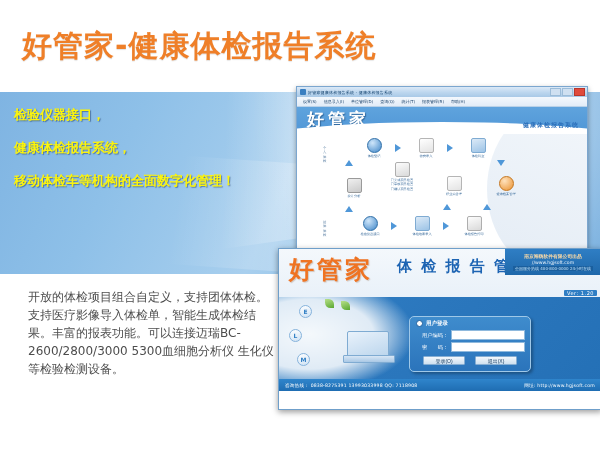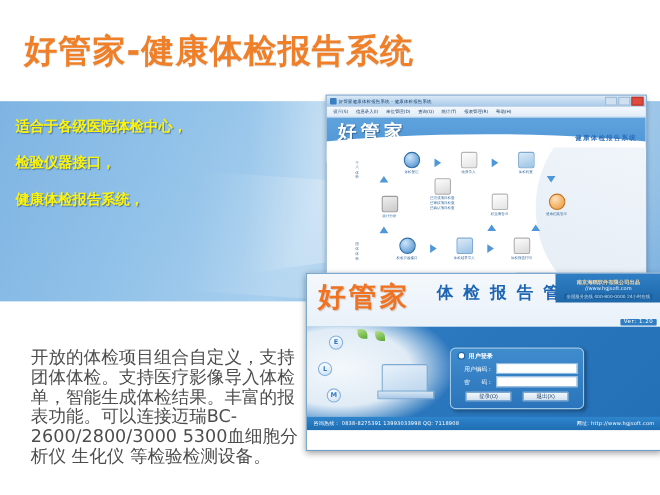--- a/index.html
+++ b/index.html
@@ -44,21 +44,21 @@
   }
   .banner-lines div{
     font-size:13px;color:#fcf40c;font-weight:bold;
     margin-bottom:15px;white-space:nowrap;
     text-shadow:1px 1px 1px rgba(30,60,110,.55);
   }
 
   
   .body-copy{
     position:absolute;left:28px;top:288px;width:248px;
-    font-size:16px;line-height:18px;color:#4d4d4d;margin-top:28px;
+    font-size:12px;line-height:18px;color:#4d4d4d;
   }
 
   
   .win-top{
     position:absolute;left:296px;top:86px;width:290px;height:172px;
     background:#eef4fb;border:1px solid #7ba6cf;
     box-shadow:0 2px 5px rgba(0,0,0,.35);overflow:hidden;
   }
   .wt-titlebar{
     height:10px;width:100%;
@@ -225,23 +225,23 @@
 <body>
 
 <div class="page">
 
   <div class="title-bar">
     <div class="main-title">好管家-健康体检报告系统</div>
   </div>
 
   <div class="banner">
     <div class="banner-lines">
-      <div>适合于各级医院体检中心，</div>
       <div>检验仪器接口，</div>
       <div>健康体检报告系统，</div>
+      <div>移动体检车等机构的全面数字化管理！</div>
     </div>
   </div>
 
   <div class="body-copy">开放的体检项目组合自定义，支持团体体检。支持医疗影像导入体检单，智能生成体检结果。丰富的报表功能。可以连接迈瑞BC-2600/2800/3000 5300血细胞分析仪 生化仪 等检验检测设备。</div>
 
   <div class="win-top">
 
     <div class="wt-titlebar">
       <span class="ticon"></span>
       <span class="wt-title-text">好管家健康体检报告系统 - 健康体检报告系统</span>

